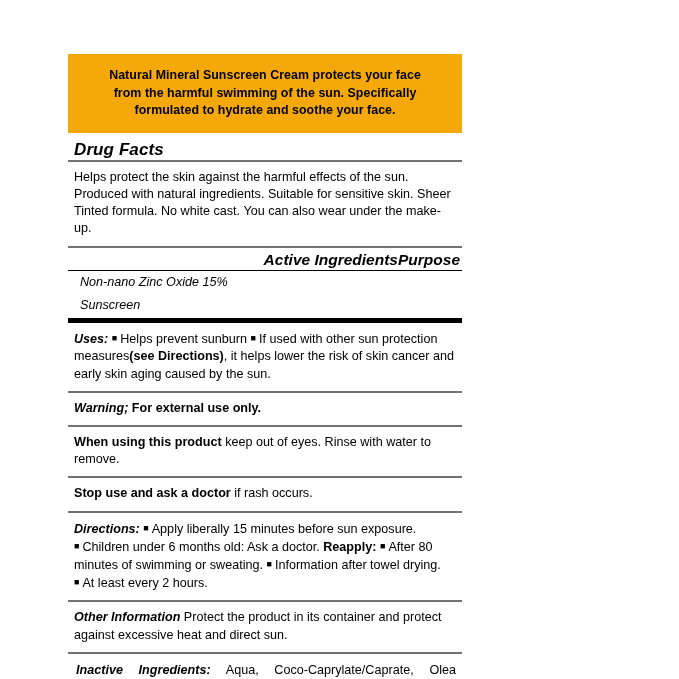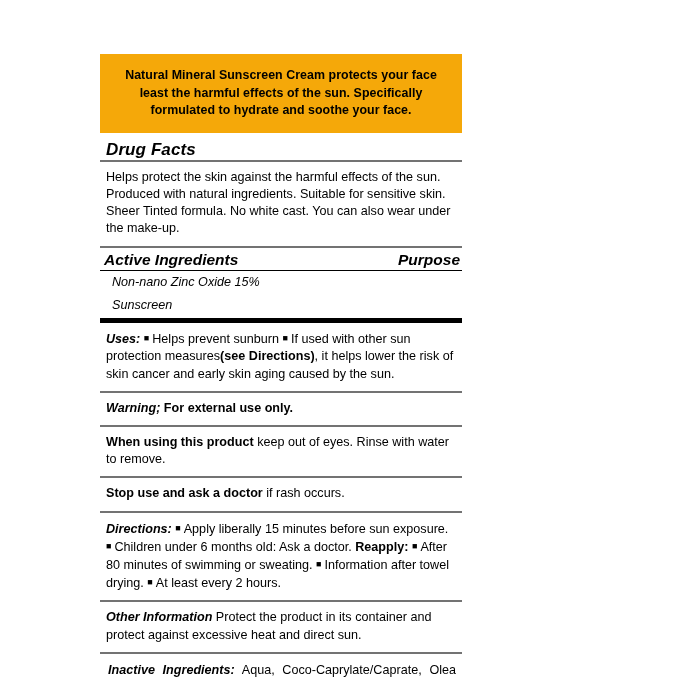--- a/index.html
+++ b/index.html
@@ -12,21 +12,21 @@
     background: #ffffff;
     font-family: "Liberation Sans", sans-serif;
     color: #000000;
     -webkit-font-smoothing: antialiased;
   }
   .page {
     position: relative;
     width: 602px;
     height: 679px;
     box-sizing: border-box;
-    padding: 54px 140px 0 100px;
+    padding: 54px 140px 0 68px;
   }
 
   
   .banner {
     background: #f5a809;
     color: #000;
     text-align: center;
     font-size: 12.4px;
     line-height: 17.5px;
     padding: 13px 22px 13px 22px;
@@ -52,21 +52,21 @@
     padding: 0 0 2px 6px;
     letter-spacing: 0.1px;
   }
   .block {
     padding: 3px 2px 4px 2px;
   }
   .para { margin: 4px; }
 
   .ai-head {
     display: flex;
-    justify-content: space-between;
+    justify-content: flex-end;
     align-items: baseline;
     font-size: 15.5px;
     font-style: italic;
     font-weight: 700;
     padding: 3px 2px 2px 4px;
   }
   .ai-row {
     display: flex;
     align-items: baseline;
     font-style: italic;
@@ -100,21 +100,21 @@
     line-height: 17.4px;
   }
 </style>
 </head>
 <body>
 
 <div class="page">
 
   <div class="banner">
     <p class="para">Natural Mineral Sunscreen Cream protects your face</p>
-    <p class="para">least the harmful effects of the sun. Specifically</p>
+    <p class="para">from the harmful swimming of the sun. Specifically</p>
     <p class="para">formulated to hydrate and soothe your face.</p>
   </div>
 
   <div class="facts">
 
     <div class="title rule-med">Drug Facts</div>
 
     <div class="block rule-med">
       <p class="para">Helps protect the skin against the harmful effects of the sun. Produced with natural ingredients. Suitable for sensitive skin. Sheer Tinted formula. No white cast. You can also wear under the make-up.</p>
     </div>

